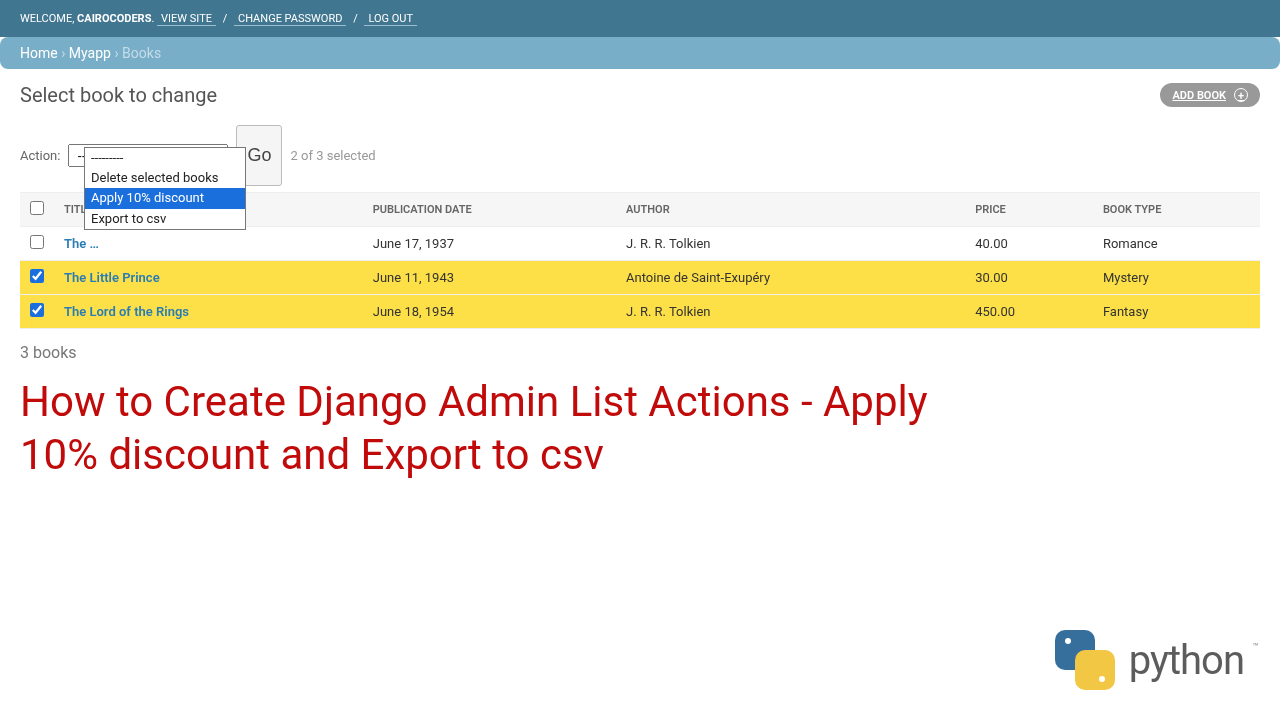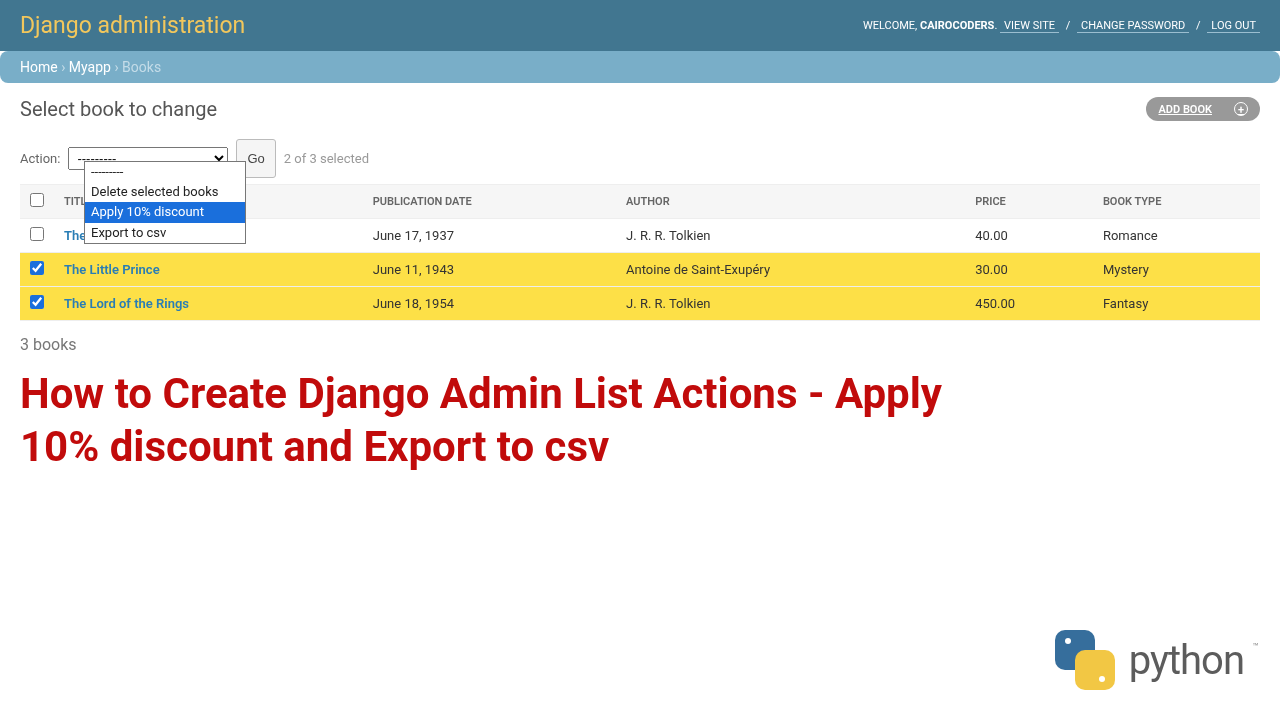--- a/index.html
+++ b/index.html
@@ -8,56 +8,55 @@
   .branding h1 { font-weight:400; font-size:23px; color:#f2c75c; }
   .userlinks { color:#fff; font-size:11px; font-weight:400; }
   .userlinks strong { font-weight:700; }
   .userlinks a, .userlinks span.sep { color:#fff; text-decoration:none; padding:0 4px; }
   .userlinks .link { border-bottom:1px solid #9bbed0; }
   .breadcrumbs { background:#79aec8; color:#c4dce8; padding:8px 20px; font-size:14px;border-radius:8px; }
   .breadcrumbs a { color:#fff; text-decoration:none; }
   .content { padding:14px 20px 4px 20px; }
   .titlerow { display:flex; justify-content:space-between; align-items:center; margin-bottom:14px; }
   .titlerow h2 { font-weight:400; font-size:20px; color:#555; }
-  .addbtn { background:#999; color:#fff; border-radius:14px; padding:5px 12px; font-size:11px; font-weight:600; display:inline-flex; align-items:center; gap:22px; }
+  .addbtn { background:#999; color:#fff; border-radius:14px; padding:5px 12px; font-size:11px; font-weight:600; display:inline-flex; align-items:center; gap:8px; }
   .addbtn .plus { display:inline-flex; width:14px; height:14px; border:1.5px solid #fff; border-radius:50%; align-items:center; justify-content:center; font-size:11px; line-height:1; }
   .actions { display:flex; align-items:center; gap:8px; font-size:13px; color:#666; margin:18px 0 6px 0; position:relative;}
   .actions select { font-size:13px; padding:2px 4px; width:160px; }
-  .actions .gobtn { border:1px solid #bbb; background:#f5f5f5; border-radius:3px; padding:11px 10px; font-size:13px; color:#444; cursor:pointer;}
+  .actions .gobtn { border:1px solid #bbb; background:#f5f5f5; border-radius:3px; padding:19px 10px; font-size:18px; color:#444; cursor:pointer;}
   .actions .selcount { color:#999; font-size:13px; }
   .dropdown { position:absolute; left:64px; top:22px; width:162px; background:#fff; border:1px solid #777; font-size:13px; line-height:1.4; z-index:10;}
   .dropdown div { padding:1px 6px; color:#222; cursor:default;}
   .dropdown .hl { background:#1a6fdc; color:#fff; }
   table.results { width:100%; border-collapse:collapse; font-size:13px; }
   table.results th { background:#f6f6f6; color:#666; font-size:11px; font-weight:600; text-align:left; padding:8px 10px; border-top:1px solid #eee; border-bottom:1px solid #eee;}
   table.results td { padding:8px 10px; border-bottom:1px solid #eee; }
   table.results tr.sel { background:#fde047; }
   table.results td a { color:#297db5; font-weight:600; text-decoration:none; }
   .chk { width:28px; text-align:center;}
   input[type=checkbox]{ width:14px; height:14px; accent-color:#1a6fdc;}
   .count { padding:10px 20px 6px 20px; color:#777; font-size:16px; }
   .overlay { padding:8px 20px 20px 20px; }
-  .overlay h1.big { color:#c10b0b; font-size:42px; font-weight:700; line-height:1.25; max-width:940px;}
+  .overlay h1.big { color:#c10b0b; font-size:42px; font-weight:400; line-height:1.25; max-width:940px;}
   .logos { position:absolute; right:36px; bottom:28px; display:flex; flex-direction:column; align-items:flex-end; gap:22px;}
   .pylogo { display:flex; align-items:center; gap:12px; }
   .pymark { width:64px; height:64px; position:relative; }
   .pymark .top, .pymark .bot { position:absolute; width:40px; height:40px; border-radius:10px; }
   .pymark .top { background:#366e9c; top:2px; left:2px; }
   .pymark .bot { background:#f2c744; bottom:2px; right:2px; }
   .pymark .eye { position:absolute; width:6px; height:6px; background:#fff; border-radius:50%; }
   .pymark .e1 { top:10px; left:12px; } .pymark .e2 { bottom:10px; right:12px;}
   .pytext { font-size:40px; color:#5c5c5c; font-weight:400; letter-spacing:-1px; position:relative;}
   .pytext .tm { font-size:10px; position:absolute; top:4px; right:-14px; color:#888;}
   .djlogo { background:#0a3c2f; border-radius:18px; padding:16px 28px 20px 28px; color:#fff; font-size:46px; font-weight:700; letter-spacing:-1px; line-height:1;}
 </style>
 </head>
 <body>
 
 <div class="branding">
-  <h1>Django administration</h1>
   <div class="userlinks">
     <span>WELCOME, </span><strong>CAIROCODERS</strong><span>. </span>
     <a href="#" class="link">VIEW SITE</a>
     <span class="sep">/</span>
     <a href="#" class="link">CHANGE PASSWORD</a>
     <span class="sep">/</span>
     <a href="#" class="link">LOG OUT</a>
   </div>
 </div>
 

